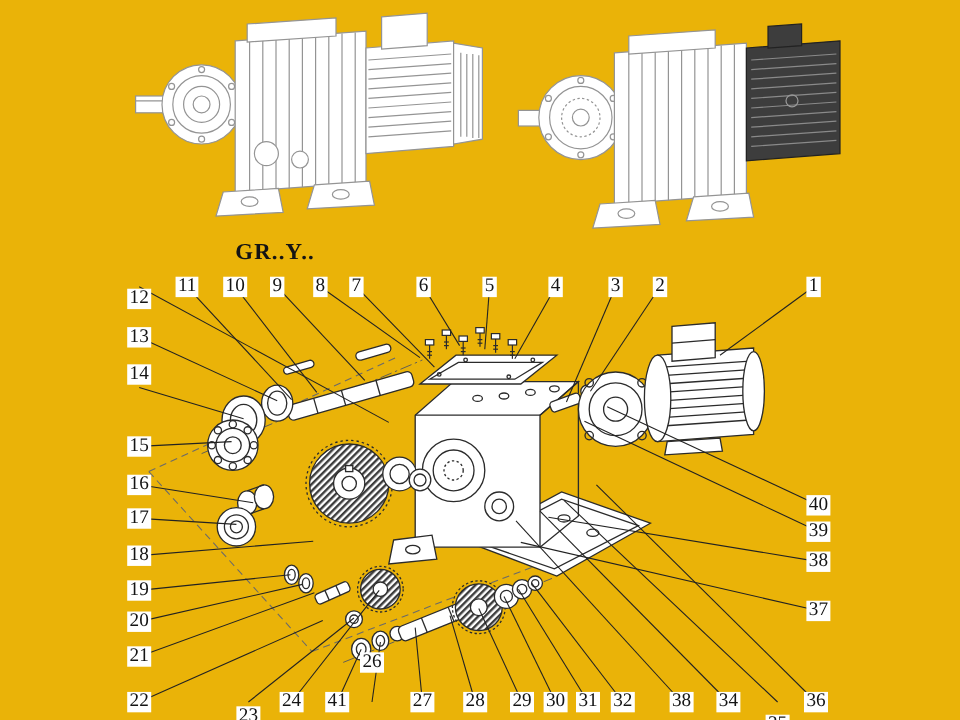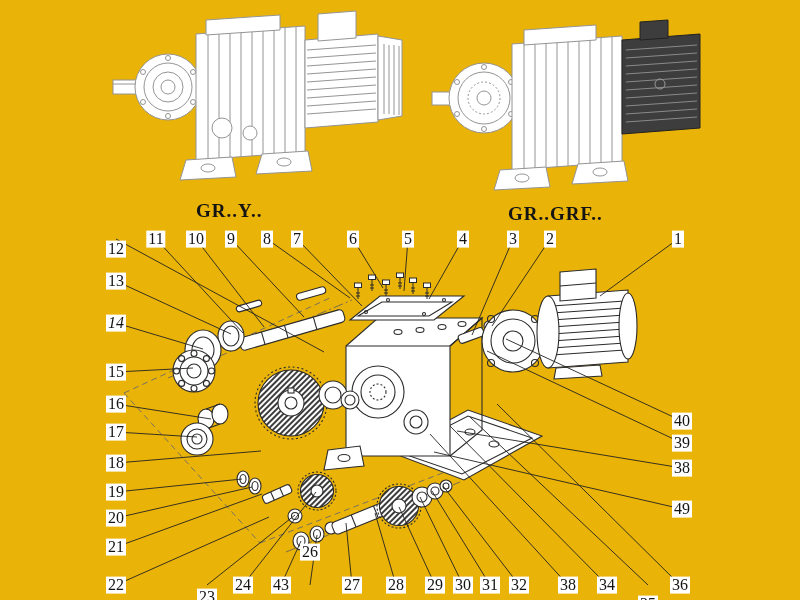--- a/index.html
+++ b/index.html
@@ -377,58 +377,57 @@
         <line x1="648" y1="585" x2="470" y2="417" class="leader"></line>
         <line x1="680" y1="585" x2="497" y2="404" class="leader"></line>
         <line x1="682" y1="509" x2="434" y2="452" class="leader"></line>
         <line x1="682" y1="468" x2="457" y2="431" class="leader"></line>
         <line x1="682" y1="443" x2="487" y2="351" class="leader"></line>
         <line x1="682" y1="421" x2="506" y2="339" class="leader"></line>
       </g>
   </svg>
 
   <div class="variant-label" id="label-gr-y">GR..Y..</div>
-  <div class="variant-label" id="label-gr-grf">GR..GRF..</div>
 
   <div id="callout-layer">
       <div class="callout" style="left: 678px; top: 239px;">1</div>
       <div class="callout" style="left: 550px; top: 239px;">2</div>
       <div class="callout" style="left: 513px; top: 239px;">3</div>
       <div class="callout" style="left: 463px; top: 239px;">4</div>
       <div class="callout" style="left: 408px; top: 239px;">5</div>
       <div class="callout" style="left: 353px; top: 239px;">6</div>
       <div class="callout" style="left: 297px; top: 239px;">7</div>
       <div class="callout" style="left: 267px; top: 239px;">8</div>
       <div class="callout" style="left: 231px; top: 239px;">9</div>
       <div class="callout" style="left: 196px; top: 239px;">10</div>
       <div class="callout" style="left: 156px; top: 239px;">11</div>
       <div class="callout" style="left: 116px; top: 239px; margin-top: 10px;">12</div>
       <div class="callout" style="left: 116px; top: 281px;">13</div>
-      <div class="callout" style="left: 116px; top: 323px; font-style: italic;">14</div>
+      <div class="callout" style="left: 116px; top: 312px;">14</div>
       <div class="callout" style="left: 116px; top: 372px;">15</div>
       <div class="callout" style="left: 116px; top: 404px;">16</div>
       <div class="callout" style="left: 116px; top: 432px;">17</div>
       <div class="callout" style="left: 116px; top: 463px;">18</div>
       <div class="callout" style="left: 116px; top: 492px;">19</div>
       <div class="callout" style="left: 116px; top: 518px;">20</div>
       <div class="callout" style="left: 116px; top: 547px; text-align: center;">21</div>
       <div class="callout" style="left: 116px; top: 585px;">22</div>
       <div class="callout" style="left: 207px; top: 585px; margin-top: 12px;">23</div>
       <div class="callout" style="left: 243px; top: 585px;">24</div>
-      <div class="callout" style="left: 281px; top: 585px;">43</div>
+      <div class="callout" style="left: 281px; top: 585px;">41</div>
       <div class="callout" style="left: 310px; top: 552px;">26</div>
       <div class="callout" style="left: 352px; top: 585px;">27</div>
       <div class="callout" style="left: 396px; top: 585px;">28</div>
       <div class="callout" style="left: 435px; top: 585px;">29</div>
       <div class="callout" style="left: 463px; top: 585px;">30</div>
       <div class="callout" style="left: 490px; top: 585px;">31</div>
       <div class="callout" style="left: 519px; top: 585px;">32</div>
       <div class="callout" style="left: 568px; top: 585px;">38</div>
       <div class="callout" style="left: 607px; top: 585px;">34</div>
       <div class="callout" style="left: 648px; top: 585px; margin-top: 19px;">35</div>
       <div class="callout" style="left: 680px; top: 585px;">36</div>
-      <div class="callout" style="left: 682px; top: 509px;">49</div>
+      <div class="callout" style="left: 682px; top: 509px;">37</div>
       <div class="callout" style="left: 682px; top: 468px;">38</div>
       <div class="callout" style="left: 682px; top: 443px;">39</div>
       <div class="callout" style="left: 682px; top: 421px;">40</div>
     </div>
 
 </div>
 
 </body></html>

